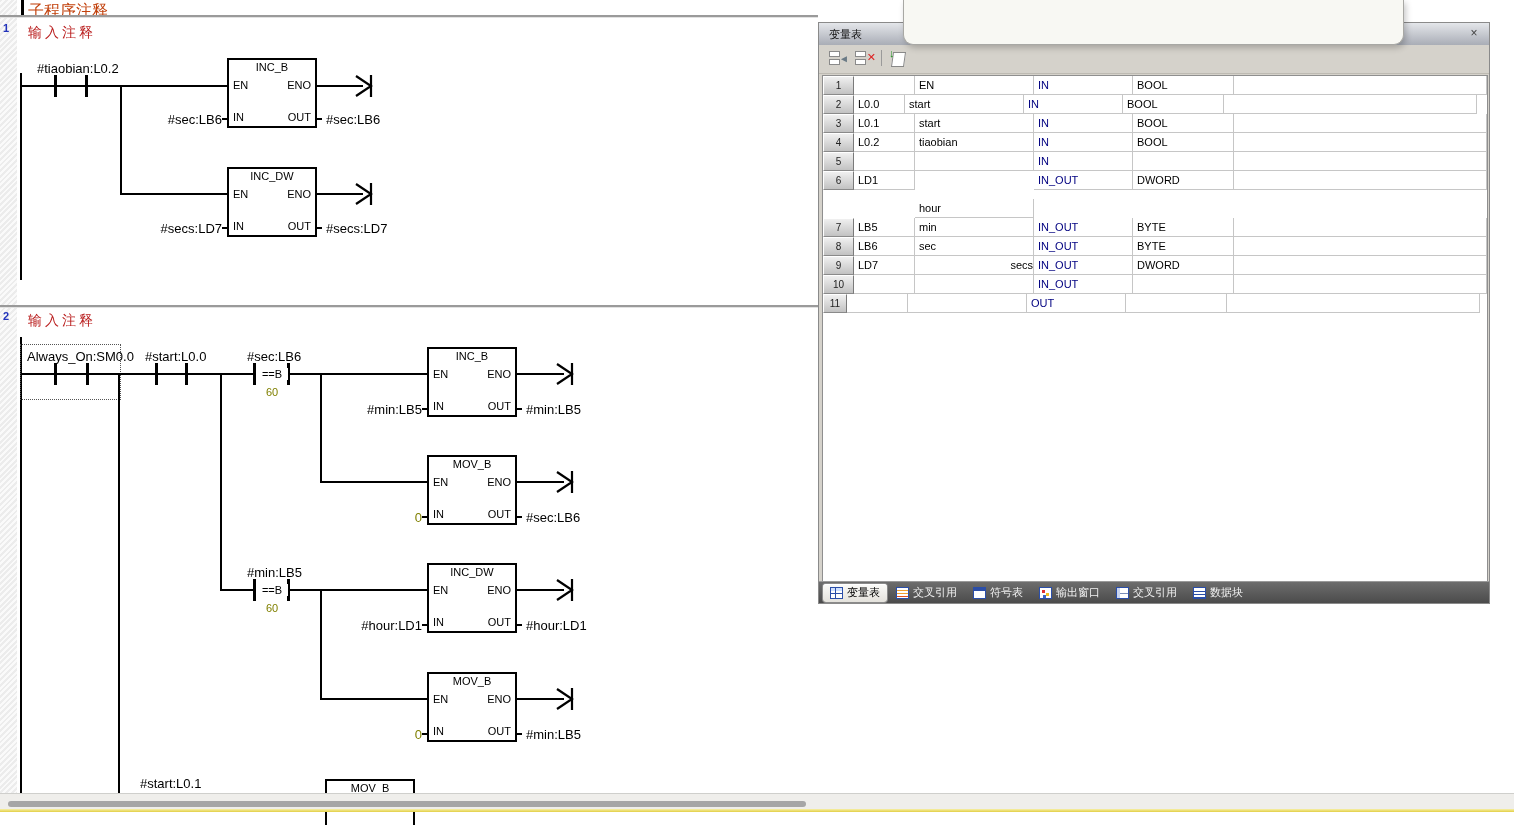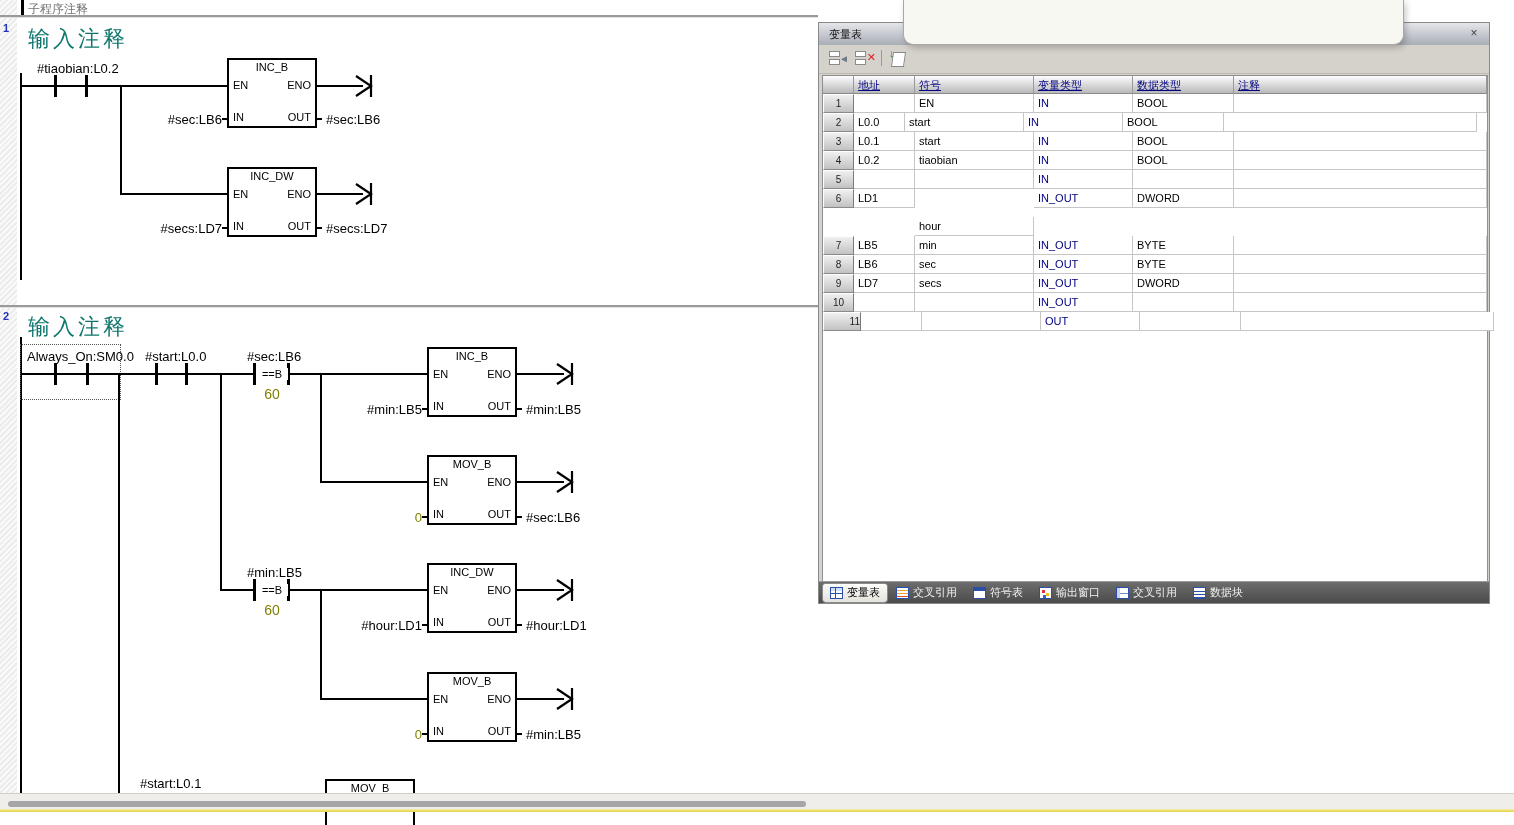--- a/index.html
+++ b/index.html
@@ -3,38 +3,38 @@
 <meta charset="utf-8">
 <style>
   html,body{margin:0;padding:0;background:#fff;}
   .canvas{position:relative;width:1514px;height:825px;overflow:hidden;background:#fff;
           font-family:"Liberation Sans","DejaVu Sans",sans-serif;font-size:11px;color:#000;}
 
   
   .gutter{position:absolute;left:0;top:0;width:17px;height:793px;
     background:repeating-linear-gradient(135deg,#ececec 0 2px,#fafafa 2px 4px);}
   .net-num{position:absolute;left:3px;width:13px;color:#2233bb;font-weight:bold;font-size:11px;}
-  .sub-comment{position:absolute;left:28px;top:1px;color:#737373;font-size:12px;}
+  .sub-comment{position:absolute;left:28px;top:1px;color:#c2410c;font-size:16px;}
   .rail-stub{position:absolute;left:21px;top:0;width:3px;height:15px;background:#000;}
   .net-sep{position:absolute;left:0;width:818px;height:2px;background:#9a9a9a;border-bottom:1px solid #e2e2e2;}
-  .net-title{position:absolute;left:28px;color:#0f766e;font-size:22px;letter-spacing:3px;}
+  .net-title{position:absolute;left:28px;color:#b91c1c;font-size:14px;letter-spacing:3px;}
   .wh{position:absolute;height:2px;background:#000;}
   .wv{position:absolute;width:2px;background:#000;}
   .cb{position:absolute;width:3px;height:22px;background:#000;}
   .lab{position:absolute;white-space:nowrap;font-size:13px;}
   .lab-r{width:80px;text-align:right;}
   .olive{color:#808000;}
   .tick{position:absolute;width:5px;height:2px;background:#000;}
   .box{position:absolute;width:86px;height:66px;border:2px solid #000;background:#fff;}
   .bt{text-align:center;margin-top:1px;font-size:11px;}
   .pin{position:absolute;font-size:11px;}
   .p-en{left:4px;top:19px;} .p-eno{right:4px;top:19px;}
   .p-in{left:4px;bottom:3px;} .p-out{right:4px;bottom:3px;}
   .cmp-op{position:absolute;width:32px;text-align:center;background:#fff;font-size:11px;}
-  .cmp-val{position:absolute;width:28px;text-align:center;font-size:14px;}
+  .cmp-val{position:absolute;width:28px;text-align:center;font-size:11px;}
   .oarr{position:absolute;}
   .sel-rect{position:absolute;border:1px dotted #555;background:transparent;}
 
   
   .hscroll{position:absolute;left:0;top:793px;width:1514px;height:16px;background:#efeeeb;border-top:1px solid #cfcfcc;z-index:5;}
   .hthumb{position:absolute;left:8px;top:7px;width:798px;height:6px;background:#a6a6a6;border-radius:3px;}
   .yellow-line{position:absolute;left:0;top:809px;width:1514px;height:3px;background:linear-gradient(#f6efa8,#e3cf45);z-index:5;}
   .statusbar{position:absolute;left:0;top:812px;width:1514px;height:13px;background:#38383c;z-index:6;overflow:hidden;}
   .st-circle{position:absolute;left:11px;top:3px;width:10px;height:10px;border-radius:50%;background:#96969a;}
   .st-text{position:absolute;left:33px;top:2px;color:#d4d4d4;font-size:11px;}
@@ -275,28 +275,20 @@
       </span>
       <span class="tb-sep" style="left:62px"></span>
       <span class="tb-ico" style="left:70px">
         <span class="tb-page"></span>
           <span class="tb-dn">↓</span>
       </span>
     </div>
     <div class="p-content">
       <div class="vt" id="vt-grid">
           <div class="vt-row">
-            <div class="vt-hcell vt-hnum" style="width: 31px;"></div>
-            <div class="vt-hcell" style="width: 61px;">地址</div>
-            <div class="vt-hcell" style="width: 119px;">符号</div>
-            <div class="vt-hcell" style="width: 99px;">变量类型</div>
-            <div class="vt-hcell" style="width: 101px;">数据类型</div>
-            <div class="vt-hcell" style="width: 253px;">注释</div>
-          </div>
-          <div class="vt-row">
             <div class="vt-num" style="width: 31px;">1</div>
             <div class="vt-cell" style="width: 61px;"></div>
             <div class="vt-cell" style="width: 119px;">EN</div>
             <div class="vt-cell vtype" style="width: 99px;">IN</div>
             <div class="vt-cell" style="width: 101px;">BOOL</div>
             <div class="vt-cell" style="width: 253px;"></div>
           </div>
           <div class="vt-row">
             <div class="vt-num" style="width: 31px;">2</div>
             <div class="vt-cell" style="width: 51px;">L0.0</div>
@@ -349,35 +341,35 @@
             <div class="vt-num" style="width: 31px;">8</div>
             <div class="vt-cell" style="width: 61px;">LB6</div>
             <div class="vt-cell" style="width: 119px;">sec</div>
             <div class="vt-cell vtype" style="width: 99px;">IN_OUT</div>
             <div class="vt-cell" style="width: 101px;">BYTE</div>
             <div class="vt-cell" style="width: 253px;"></div>
           </div>
           <div class="vt-row">
             <div class="vt-num" style="width: 31px;">9</div>
             <div class="vt-cell" style="width: 61px;">LD7</div>
-            <div class="vt-cell" style="width: 119px;">secs</div>
+            <div class="vt-cell" style="width: 119px; text-align: right;">secs</div>
             <div class="vt-cell vtype" style="width: 99px;">IN_OUT</div>
             <div class="vt-cell" style="width: 101px;">DWORD</div>
             <div class="vt-cell" style="width: 253px;"></div>
           </div>
           <div class="vt-row">
             <div class="vt-num" style="width: 31px;">10</div>
             <div class="vt-cell" style="width: 61px;"></div>
             <div class="vt-cell" style="width: 119px;"></div>
             <div class="vt-cell vtype" style="width: 99px;">IN_OUT</div>
             <div class="vt-cell" style="width: 101px;"></div>
             <div class="vt-cell" style="width: 253px;"></div>
           </div>
           <div class="vt-row">
-            <div class="vt-num" style="width: 38px; text-align: right;">11</div>
+            <div class="vt-num" style="width: 24px;">11</div>
             <div class="vt-cell" style="width: 61px;"></div>
             <div class="vt-cell" style="width: 119px;"></div>
             <div class="vt-cell vtype" style="width: 99px;">OUT</div>
             <div class="vt-cell" style="width: 101px;"></div>
             <div class="vt-cell" style="width: 253px;"></div>
           </div>
         </div>
     </div>
     <div class="p-tabs" id="p-tabs">
         <span class="ptab active">

